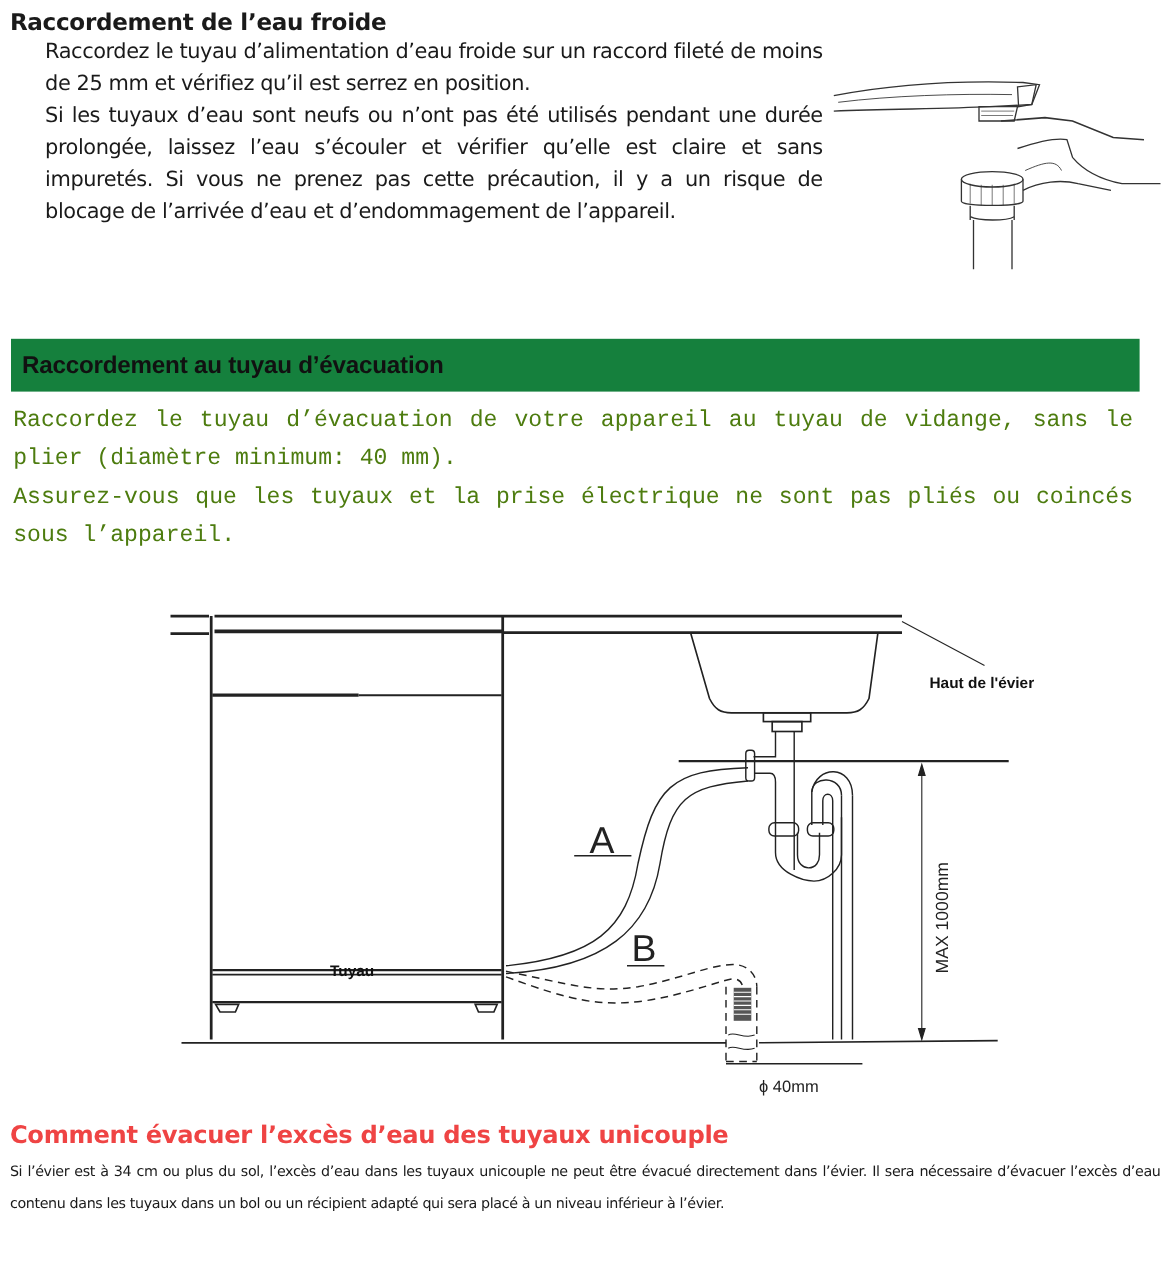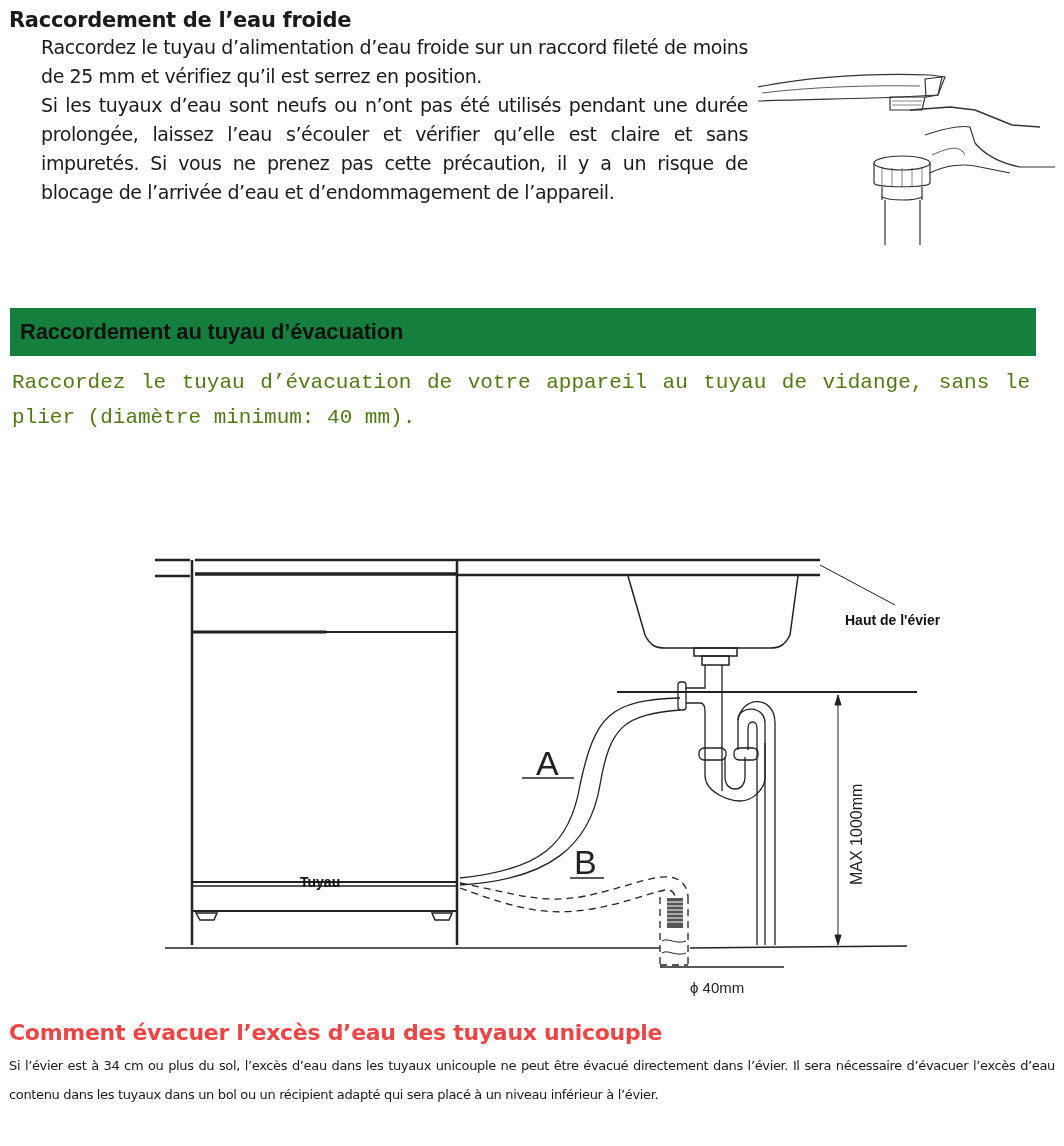--- a/index.html
+++ b/index.html
@@ -79,20 +79,21 @@
     <path d="M132 142 C140 146 165 146 172 142"></path>
     <path d="M135 145 V190 M170 145 V190"></path>
   </g>
 </svg>
 
 <div class="band">
   <h2 class="band-title">Raccordement au tuyau d’évacuation</h2>
 </div>
 <div class="sec2-body">
   <p>Raccordez le tuyau d’évacuation de votre appareil au tuyau de vidange, sans le plier (diamètre minimum: 40 mm).</p>
+  <p>Assurez-vous que les tuyaux et la prise électrique ne sont pas pliés ou coincés sous l’appareil.</p>
 </div>
 
 <svg class="diagram" viewBox="0 0 1064 460" fill="none" stroke="#222">
 
   <g stroke-width="2.5">
     <line x1="155" y1="15" x2="190" y2="15"></line>
     <line x1="155" y1="31" x2="190" y2="31"></line>
     <line x1="195" y1="15" x2="820" y2="15"></line>
     <line x1="195" y1="29" x2="458" y2="29" stroke-width="3.5"></line>
     <line x1="458" y1="30" x2="820" y2="30"></line>

